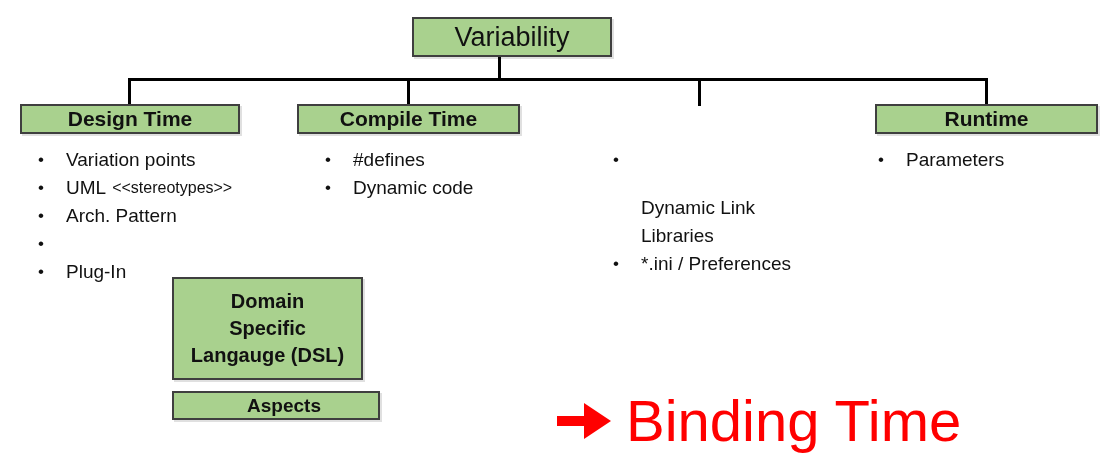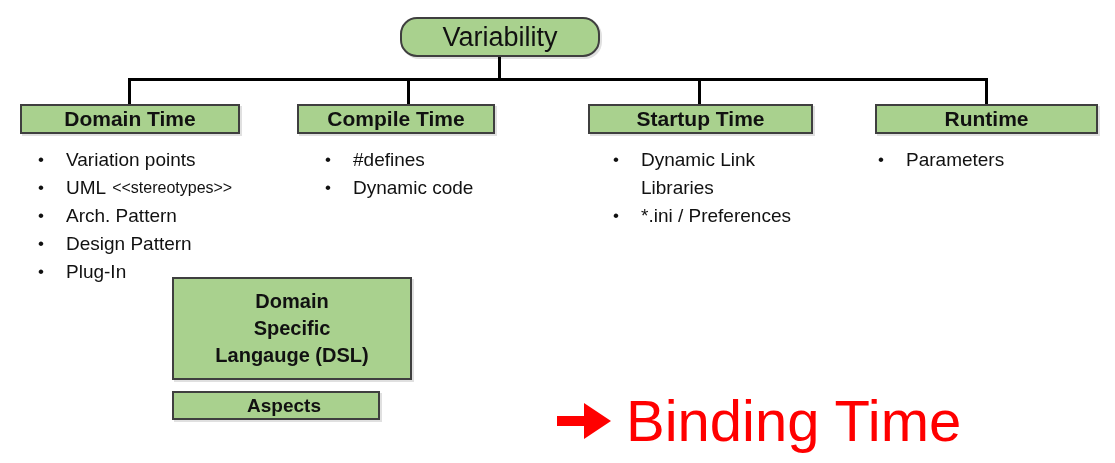--- a/index.html
+++ b/index.html
@@ -23,23 +23,22 @@
     background: #A9D18E;
     border: 2px solid #3F3F3F;
     box-sizing: border-box;
     display: flex;
     align-items: center;
     justify-content: center;
     color: #111111;
     box-shadow: 2px 2px 0 rgba(0,0,0,0.12);
   }
   .title-box {
-    left: 400px; top: 17px; width: 200px; height: 40px;
+    left: 412px; top: 17px; width: 200px; height: 40px;
     font-size: 27px;
-    border-radius: 17px;
   }
   .header-box {
     top: 104px; height: 30px;
     font-size: 21px;
     font-weight: bold;
   }
   .list {
     position: absolute;
     color: #111111;
   }
@@ -57,23 +56,23 @@
   }
   .li-text {
     margin-left: 14px;
   }
   .li-small {
     font-size: 16px;
     margin-left: 6px;
     align-self: baseline;
     line-height: 28px;
   }
-  .wrap-narrow { width: 130px; }
+  .wrap-narrow { width: 130px; margin-top: 48px; }
   .dsl-box {
-    left: 172px; top: 277px; width: 240px; height: 103px;
+    left: 172px; top: 277px; width: 191px; height: 103px;
     flex-direction: column;
     font-size: 20px;
     font-weight: bold;
     line-height: 27px;
     text-align: center;
     justify-content: center;
   }
   .aspects-box {
     left: 172px; top: 391px; width: 208px; height: 29px;
     font-size: 19px;
@@ -105,27 +104,24 @@
   <div class="cline" style="left:128px; top:78px; width:3px; height:28px;"></div>
   <div class="cline" style="left:407px; top:78px; width:3px; height:28px;"></div>
   <div class="cline" style="left:698px; top:78px; width:3px; height:28px;"></div>
   <div class="cline" style="left:985px; top:78px; width:3px; height:28px;"></div>
 
   <div class="box title-box">
     <span>Variability</span>
   </div>
 
   <div class="box header-box" style="left:20px; width:220px;">
-    <span>Domain Time</span>
+    <span>Design Time</span>
   </div>
-  <div class="box header-box" style="left:297px; width:198px;">
+  <div class="box header-box" style="left:297px; width:223px;">
     <span>Compile Time</span>
-  </div>
-  <div class="box header-box" style="left:588px; width:225px;">
-    <span>Startup Time</span>
   </div>
   <div class="box header-box" style="left:875px; width:223px;">
     <span>Runtime</span>
   </div>
 
   <div class="list" style="left:38px; top:146px;">
     <div class="li">
       <span class="bullet">•</span>
       <span class="li-text">Variation points</span>
     </div>
@@ -133,21 +129,20 @@
       <span class="bullet">•</span>
       <span class="li-text">UML</span>
       <span class="li-small">&lt;&lt;stereotypes&gt;&gt;</span>
     </div>
     <div class="li">
       <span class="bullet">•</span>
       <span class="li-text">Arch. Pattern</span>
     </div>
     <div class="li">
       <span class="bullet">•</span>
-      <span class="li-text">Design Pattern</span>
     </div>
     <div class="li">
       <span class="bullet">•</span>
       <span class="li-text">Plug-In</span>
     </div>
   </div>
 
   <div class="list" style="left:325px; top:146px;">
     <div class="li">
       <span class="bullet">•</span>

